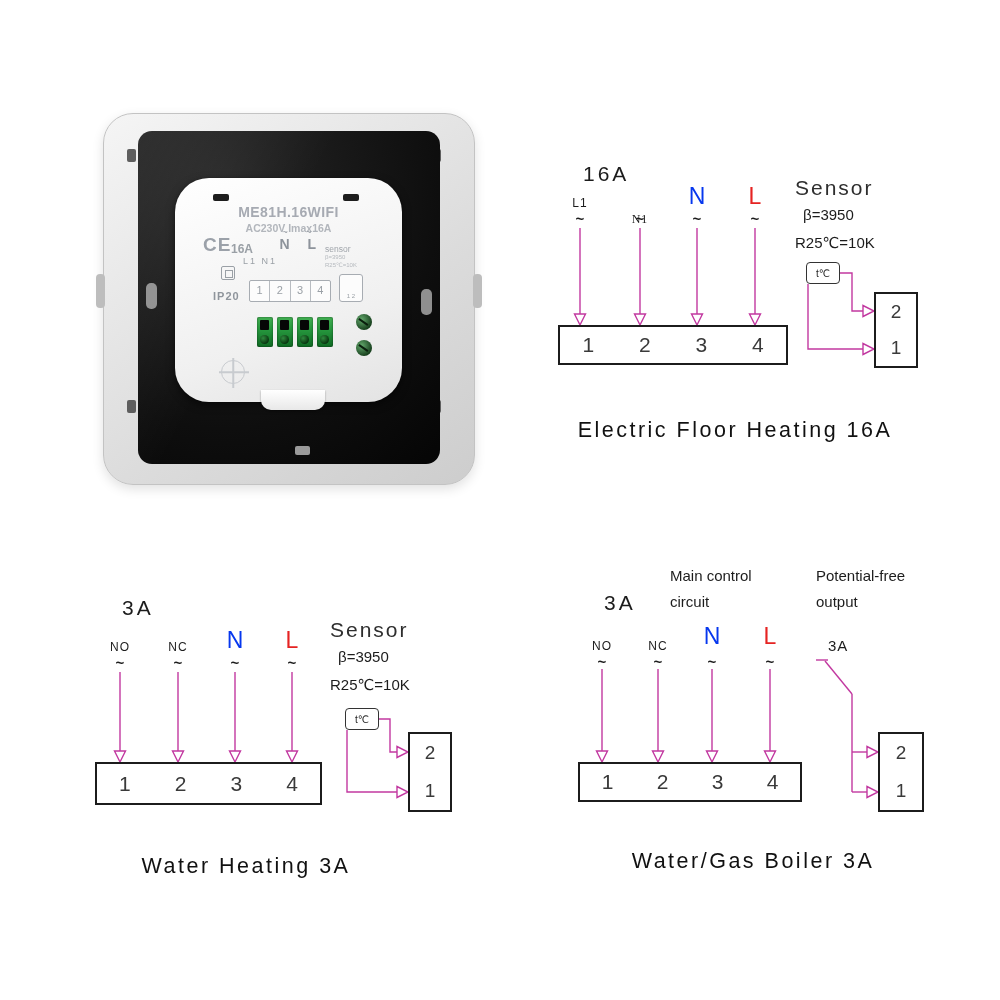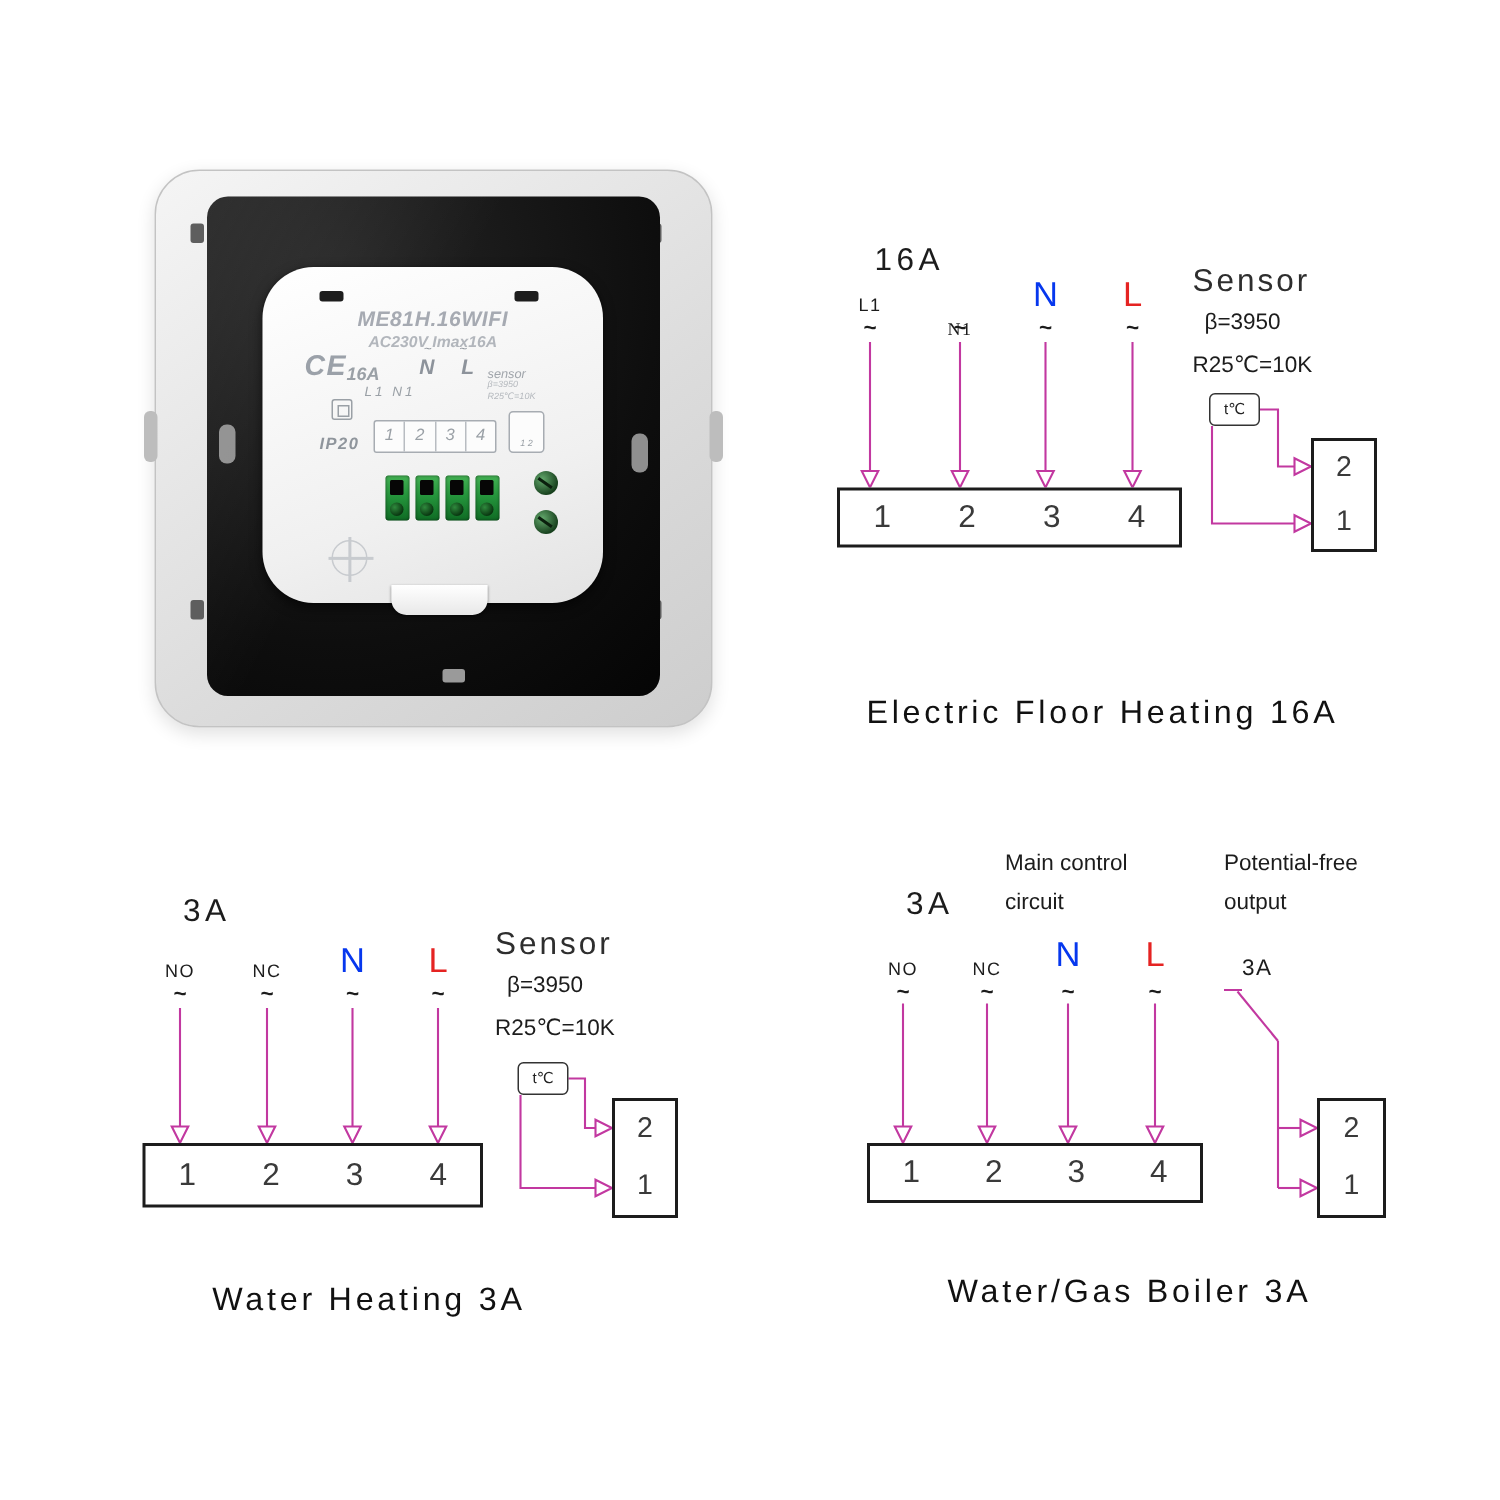--- a/index.html
+++ b/index.html
@@ -16,21 +16,21 @@
   .blackpanel { left:138px; top:131px; width:302px; height:333px; border-radius:14px;
     background:radial-gradient(130% 130% at 28% 18%, #262626 0%, #0e0e0e 55%, #000 100%); }
   .blackpanel::after { content:""; position:absolute; inset:0; border-radius:14px;
     background:linear-gradient(118deg, rgba(255,255,255,.09), rgba(255,255,255,0) 42%); pointer-events:none; }
   .cornermark { width:9px; height:13px; background:#5e5e5e; border-radius:2px; }
   .slot { width:11px; height:26px; background:#8f8f8f; border-radius:5px; }
   .bottomclip { width:15px; height:9px; background:#9a9a9a; border-radius:2px; }
 
   .module { left:175px; top:178px; width:227px; height:224px; border-radius:34px;
     background:linear-gradient(160deg,#ffffff,#f0f0f0 65%,#e3e3e3);
-    box-shadow:0 0 0 1px rgba(0,0,0,.06), 0 3px 8px rgba(0,0,0,.55);font-style:italic; }
+    box-shadow:0 0 0 1px rgba(0,0,0,.06), 0 3px 8px rgba(0,0,0,.55); }
   .mnotch { width:16px; height:7px; background:#1d1d1d; border-radius:2px; }
   .mmodel { left:0; top:26px; width:100%; text-align:center; font-size:14px; font-weight:bold;
     color:#a6aab2; letter-spacing:.4px; }
   .mpower { left:0; top:44px; width:100%; text-align:center; font-size:10.5px; font-weight:bold; color:#b2b6bc; }
   .mce { left:28px; top:56px; font-size:19px; font-weight:bold; color:#9ba1a9; letter-spacing:1px; }
   .mamps { left:56px; top:64px; font-size:12px; font-weight:bold; color:#9aa0a6; }
   .mnl { left:104px; top:50px; width:44px; text-align:center; color:#8d939b; }
   .mnl-t { font-size:9px; line-height:8px; letter-spacing:8px; }
   .mnl-l { font-size:14px; font-weight:bold; letter-spacing:7px;text-align:right; }
   .ml1n1 { left:68px; top:78px; font-size:9px; color:#9aa0a6; letter-spacing:2px; }
@@ -181,21 +181,21 @@
     <div class="abs sensor-h" style="left:250px;top:26px;">Sensor</div>
     <div class="abs sensor-s" style="left:258px;top:56px;">β=3950</div>
     <div class="abs sensor-s" style="left:250px;top:84px;">R25℃=10K</div>
     <div class="abs probe" style="left:261px;top:112px;width:34px;height:22px;">t℃</div>
 
     <div class="abs vbox" style="left:329px;top:142px;width:44px;height:76px;">
       <span>2</span>
       <span>1</span>
     </div>
 
-    <div class="abs cap" style="left:0;top:268px;width:380px;margin-top:45px;">Electric Floor Heating 16A</div>
+    <div class="abs cap" style="left:0;top:268px;width:380px;">Electric Floor Heating 16A</div>
   </section>
 
   <section class="abs diagram" style="left:80px;top:590px;width:420px;height:310px;">
     <svg class="abs wires" width="420" height="310" viewBox="0 0 420 310">
       <g stroke="#c238a0" stroke-width="1.4" fill="none">
         <path d="M40,82 V161"></path>
           <path d="M98,82 V161"></path>
           <path d="M155,82 V161"></path>
           <path d="M212,82 V161"></path>
       </g>

